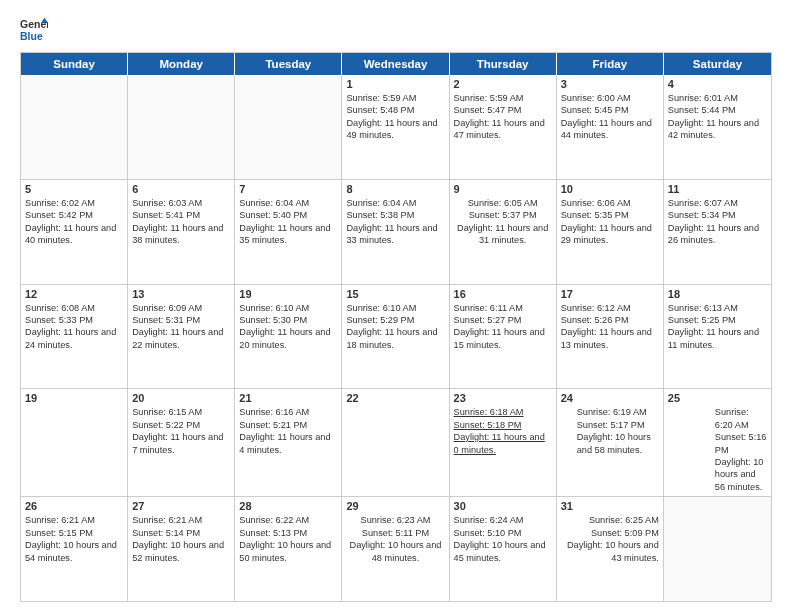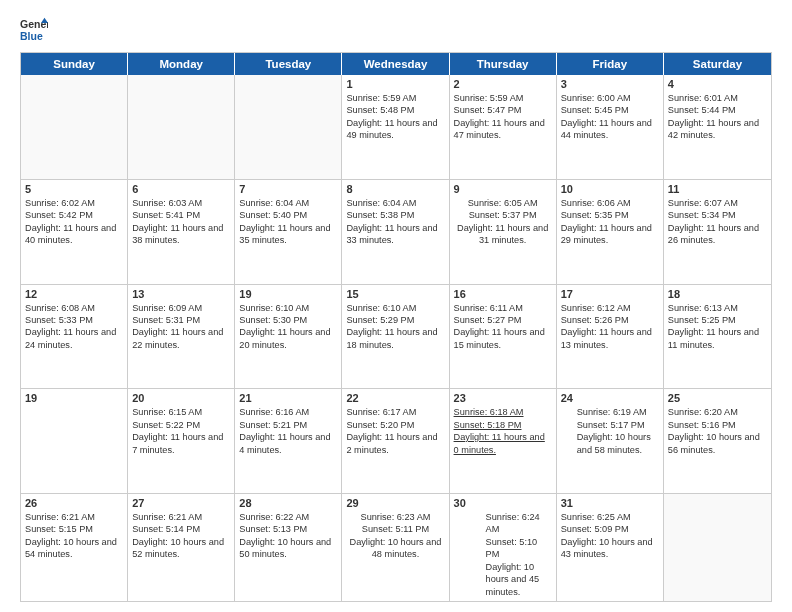--- a/index.html
+++ b/index.html
@@ -255,39 +255,36 @@
 Daylight: 11 hours and 7 minutes.</div>
           </div>
           <div class="cal-cell">
             <span class="day-num">21</span>
             <div class="cell-info" style="white-space: pre-line;">Sunrise: 6:16 AM
 Sunset: 5:21 PM
 Daylight: 11 hours and 4 minutes.</div>
           </div>
           <div class="cal-cell">
             <span class="day-num">22</span>
-            <div class="cell-info" style="white-space: pre-line;">Sunrise: 6:17 AM
-Sunset: 5:20 PM
-Daylight: 11 hours and 2 minutes.</div>
           </div>
           <div class="cal-cell">
             <span class="day-num">23</span>
             <div class="cell-info" style="white-space: pre-line; text-decoration: underline;">Sunrise: 6:18 AM
 Sunset: 5:18 PM
 Daylight: 11 hours and 0 minutes.</div>
           </div>
           <div class="cal-cell">
             <span class="day-num">24</span>
             <div class="cell-info" style="white-space: pre-line; margin-left: 16px;">Sunrise: 6:19 AM
 Sunset: 5:17 PM
 Daylight: 10 hours and 58 minutes.</div>
           </div>
           <div class="cal-cell">
             <span class="day-num">25</span>
-            <div class="cell-info" style="white-space: pre-line;">Sunrise: 6:20 AM
+            <div class="cell-info" style="white-space: pre-line; margin-left: 47px;">Sunrise: 6:20 AM
 Sunset: 5:16 PM
 Daylight: 10 hours and 56 minutes.</div>
           </div>
         </div>
         <div class="cal-row">
           <div class="cal-cell">
             <span class="day-num">26</span>
             <div class="cell-info" style="white-space: pre-line;">Sunrise: 6:21 AM
 Sunset: 5:15 PM
 Daylight: 10 hours and 54 minutes.</div>
@@ -305,27 +302,27 @@
 Daylight: 10 hours and 50 minutes.</div>
           </div>
           <div class="cal-cell">
             <span class="day-num">29</span>
             <div class="cell-info" style="white-space: pre-line; text-align: center;">Sunrise: 6:23 AM
 Sunset: 5:11 PM
 Daylight: 10 hours and 48 minutes.</div>
           </div>
           <div class="cal-cell">
             <span class="day-num">30</span>
-            <div class="cell-info" style="white-space: pre-line; margin-left: 32px;">Sunrise: 6:24 AM
+            <div class="cell-info" style="white-space: pre-line;">Sunrise: 6:24 AM
 Sunset: 5:10 PM
 Daylight: 10 hours and 45 minutes.</div>
           </div>
           <div class="cal-cell">
             <span class="day-num">31</span>
-            <div class="cell-info" style="white-space: pre-line;">Sunrise: 6:25 AM
+            <div class="cell-info" style="white-space: pre-line; text-align: right;">Sunrise: 6:25 AM
 Sunset: 5:09 PM
 Daylight: 10 hours and 43 minutes.</div>
           </div>
           <div class="cal-cell empty"></div>
         </div>
       </div>
   </div>
 </div>
 
 </body></html>

